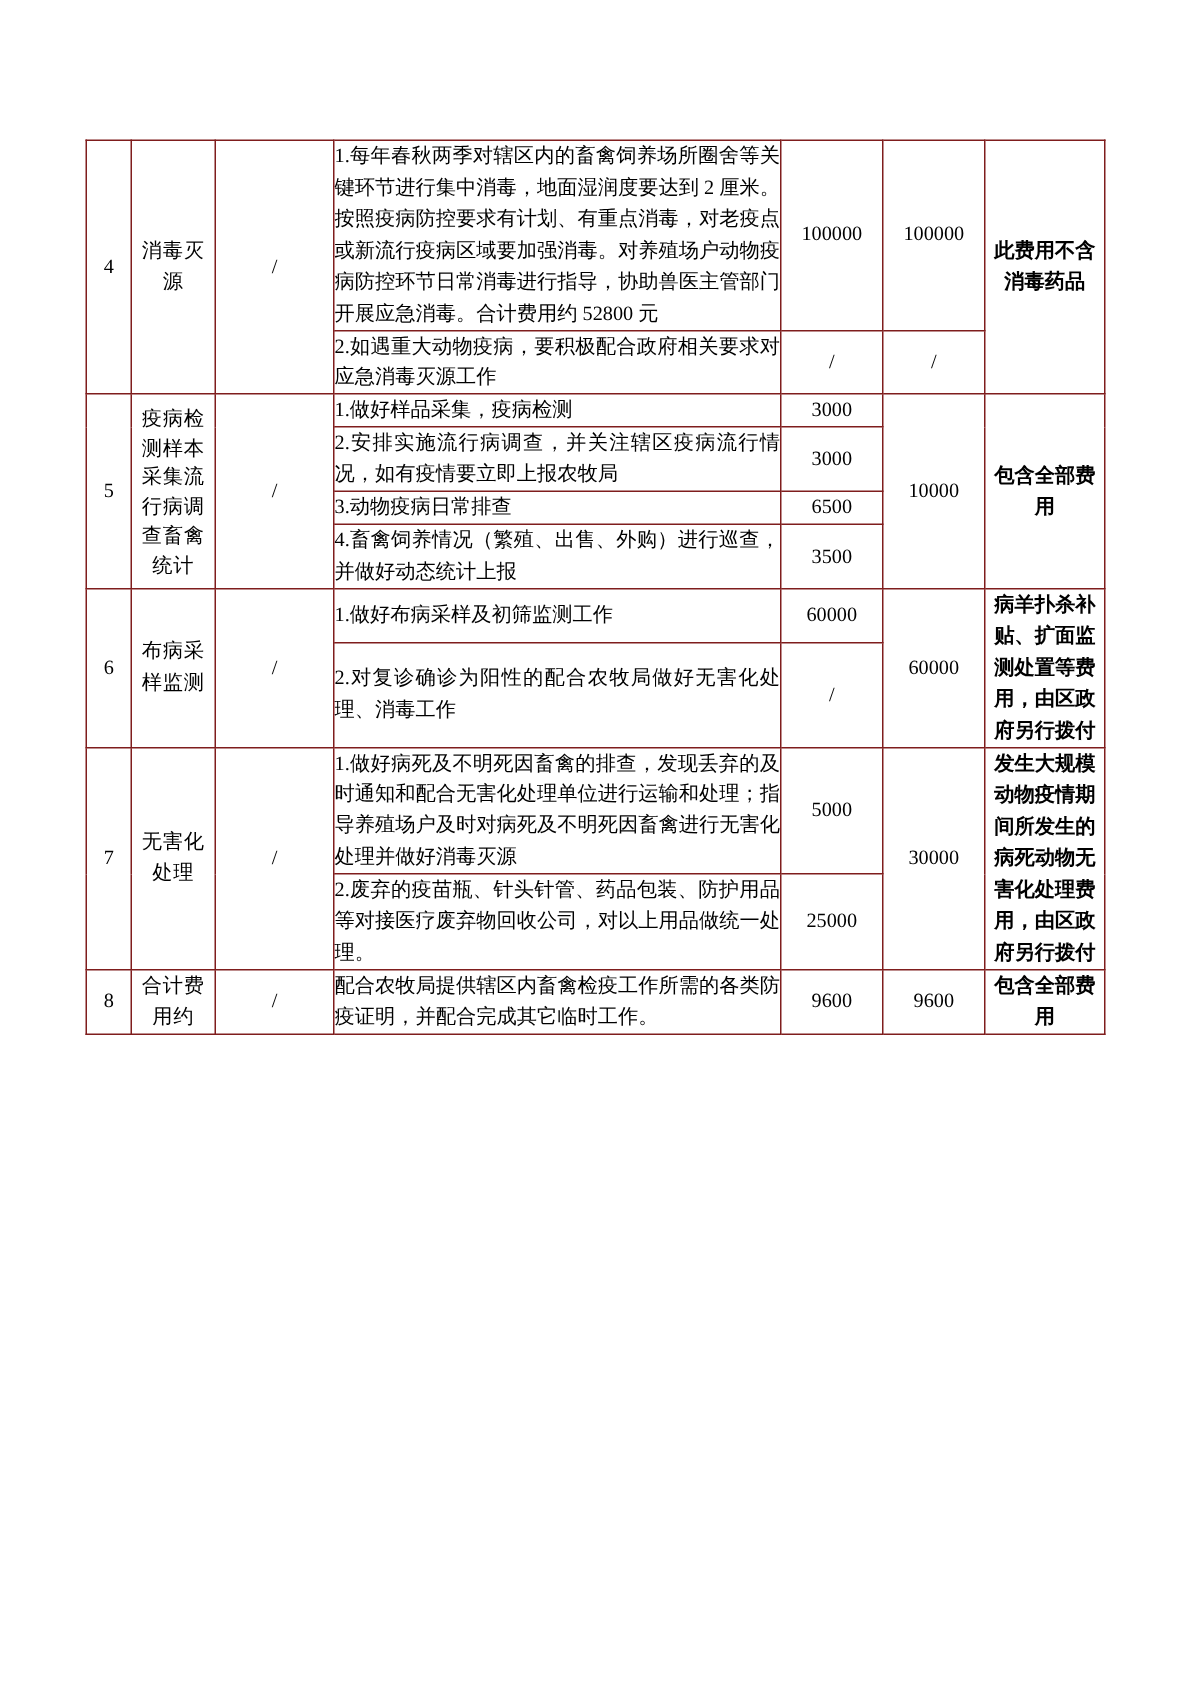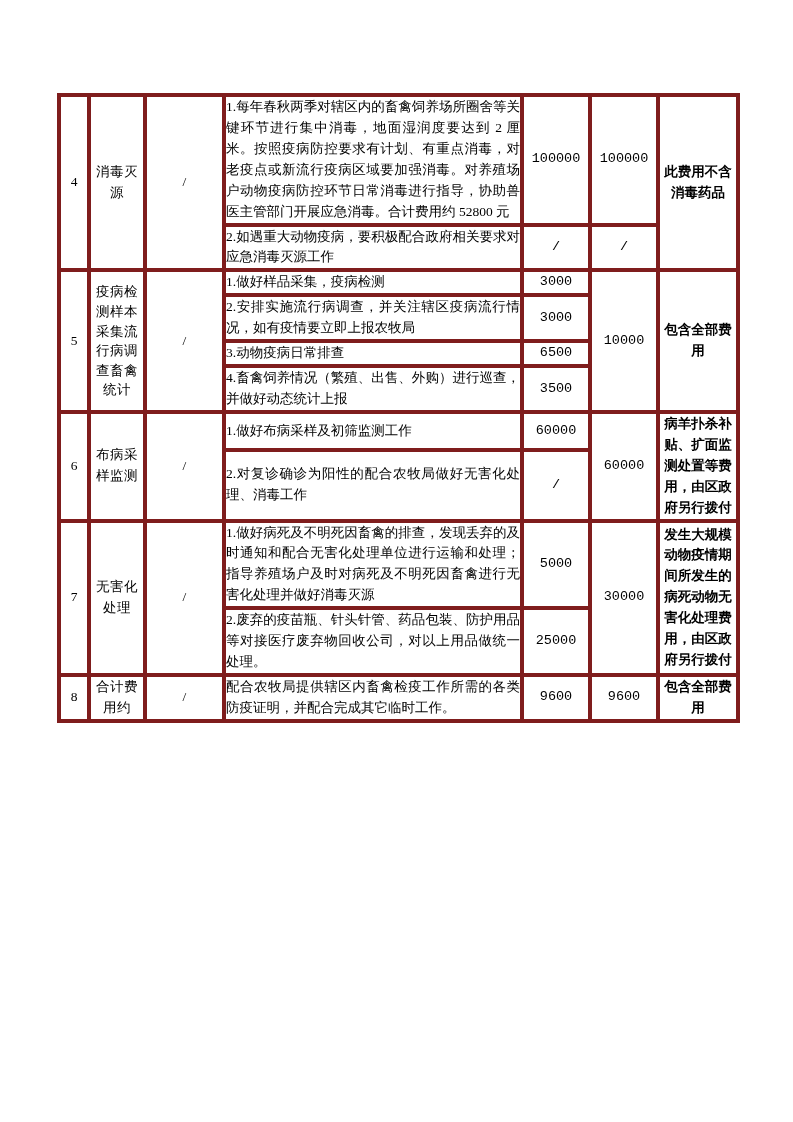--- a/index.html
+++ b/index.html
@@ -27,21 +27,21 @@
     left: 57px;
     top: 93px;
     width: 679px;
   }
   table.doc-table {
     border-collapse: collapse;
     table-layout: fixed;
     width: 679px;
   }
   table.doc-table td {
-    border: 4px solid #7f1d1d;
+    border: 1px solid #7f1d1d;
     padding: 0;
     vertical-align: middle;
     font-size: 13.5px;
     line-height: 1.55;
   }
   
   col.c-idx    { width: 30px; }
   col.c-item   { width: 56px; }
   col.c-slash  { width: 79px; }
   col.c-desc   { width: 298px; }
@@ -70,21 +70,20 @@
   .desc-cell {
     text-align: justify;
     text-justify: inter-ideograph;
     padding: 8px 8px 8px 9px;
     font-size: 13.5px;
     line-height: 1.62;
   }
   .num-cell {
     text-align: center;
     font-size: 13.5px;
-    font-family: Liberation Mono, monospace;
   }
   .note-cell {
     text-align: center;
     font-weight: bold;
     font-size: 13.5px;
     line-height: 1.65;
     padding: 6px 5px;
   }
 </style>
 </head>

